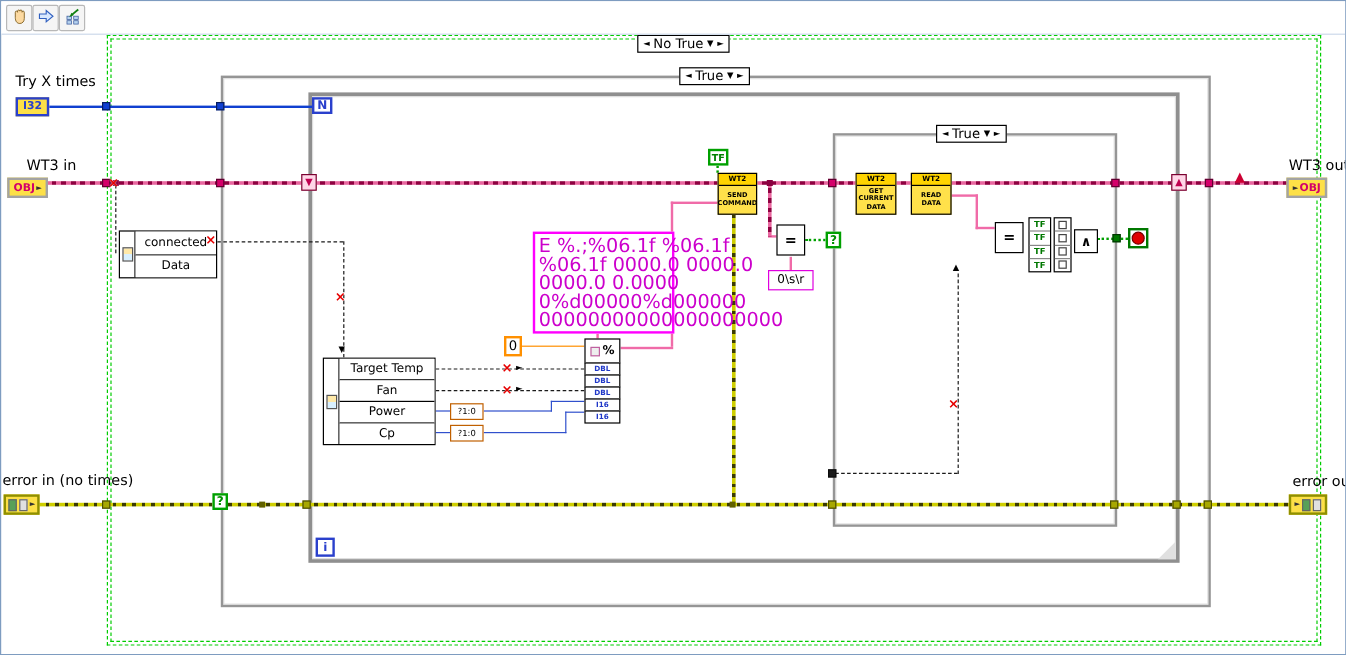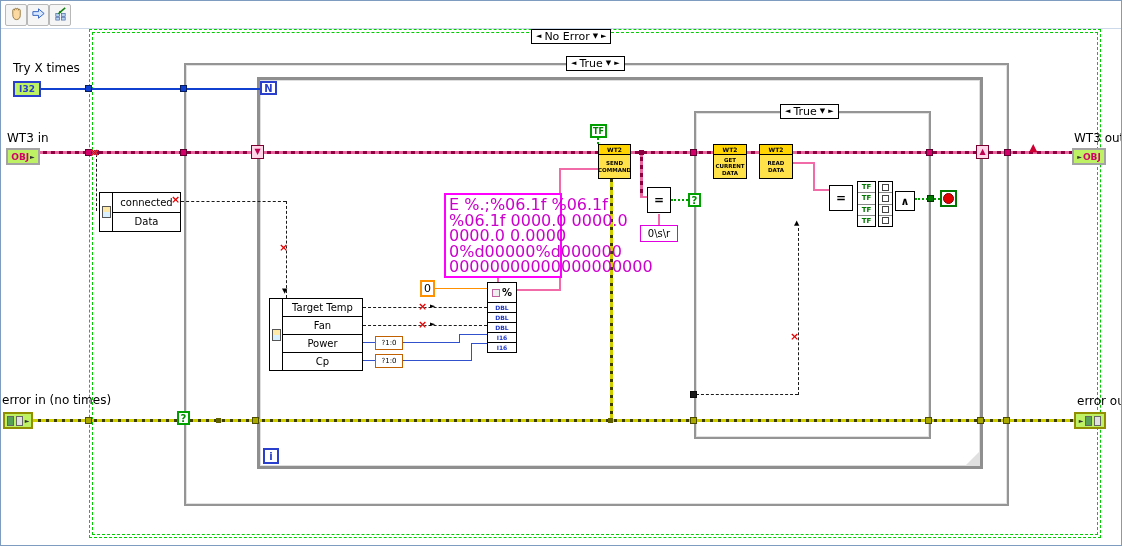--- a/index.html
+++ b/index.html
@@ -25,21 +25,21 @@
   .tv{width:1px;background:#3050cc;z-index:10;}
   .oh{height:1px;background:#ff9000;z-index:10;}
   
   .gdash{border:1px dashed #00cc00;z-index:4;}
   .struct{border:2px solid #959595;box-shadow:inset 0 0 0 1px #e2e2e2;z-index:5;}
   .floop{border:3px solid #8f8f8f;box-shadow:inset 0 0 0 1px #dedede;z-index:6;}
   .sel{background:#fff;border:1px solid #000;height:15px;display:flex;align-items:center;gap:3px;
        padding:0 4px;font-size:11px;z-index:30;white-space:nowrap;}
   .sel .tri{font-size:7px;line-height:1;}
   
-  .term{background:#bef264;display:flex;align-items:center;justify-content:center;gap:1px;font-weight:bold;z-index:21;}
+  .term{background:#fde047;display:flex;align-items:center;justify-content:center;gap:1px;font-weight:bold;z-index:21;}
   .i32t{border:2px solid #2a40cc;color:#2a40cc;font-size:9px;}
   .objt{border:2px solid #a3a3a3;color:#d4006a;font-size:9px;}
   .objt .arr{color:#333;font-size:6px;line-height:1;}
   .errt{border:2px solid #8f8f00;gap:2px;}
   .errt .arr{color:#333;font-size:6px;line-height:1;}
   .ec{display:block;width:5px;height:8px;border:1px solid #666;}
   .lbl{font-size:12px;white-space:nowrap;z-index:21;}
   .x{color:#e60000;font-size:11px;font-weight:bold;z-index:45;line-height:1;text-shadow:0 0 1px #fff;}
   .mark{z-index:40;line-height:1;}
   .tun{width:7px;height:7px;border:1px solid rgba(0,0,0,.55);z-index:22;}
@@ -129,41 +129,41 @@
   <div class="a gdash" style="left:88px;top:28px;width:1012px;height:509px;"></div>
   <div class="a gdash" style="left:91px;top:31px;width:1006px;height:503px;"></div>
 
   <div class="a struct" style="left:183px;top:62px;width:825px;height:443px;"></div>
   <div class="a floop" style="left:256px;top:76px;width:726px;height:392px;"></div>
   <div class="a struct" style="left:693px;top:110px;width:237px;height:328px;"></div>
   <div class="a fold" style="left:964px;top:450px;"></div>
 
   <div class="a sel" style="left:530px;top:28px;">
     <span class="tri">◄</span>
-    <span>No Error</span>
+    <span>No True</span>
     <span class="tri">▼</span>
     <span class="tri">►</span>
   </div>
   <div class="a sel" style="left:565px;top:55px;">
     <span class="tri">◄</span>
     <span>True</span>
     <span class="tri">▼</span>
     <span class="tri">►</span>
   </div>
   <div class="a sel" style="left:779px;top:103px;">
     <span class="tri">◄</span>
     <span>True</span>
     <span class="tri">▼</span>
     <span class="tri">►</span>
   </div>
 
   <div class="a lbl" style="left:12px;top:60px;">Try X times</div>
   <div class="a term i32t" style="left:12px;top:80px;width:28px;height:16px;">I32</div>
 
-  <div class="a lbl" style="left:6px;top:130px;">WT3 in</div>
+  <div class="a lbl" style="left:21px;top:130px;">WT3 in</div>
   <div class="a term objt" style="left:5px;top:147px;width:34px;height:17px;">
     <span>OBJ</span>
     <span class="arr">►</span>
   </div>
 
   <div class="a lbl" style="left:1px;top:392px;">error in (no times)</div>
   <div class="a term errt" style="left:2px;top:411px;width:30px;height:17px;">
     <span class="ec" style="background:#58a058;"></span>
     <span class="ec" style="background:#e0e0e0;"></span>
     <span class="arr">►</span>

